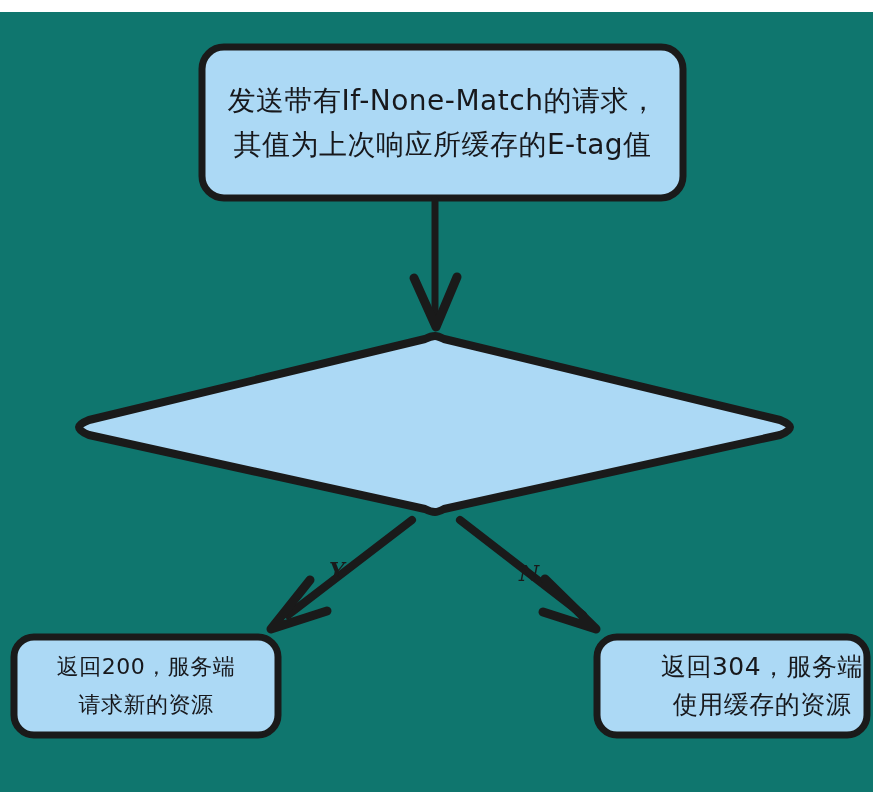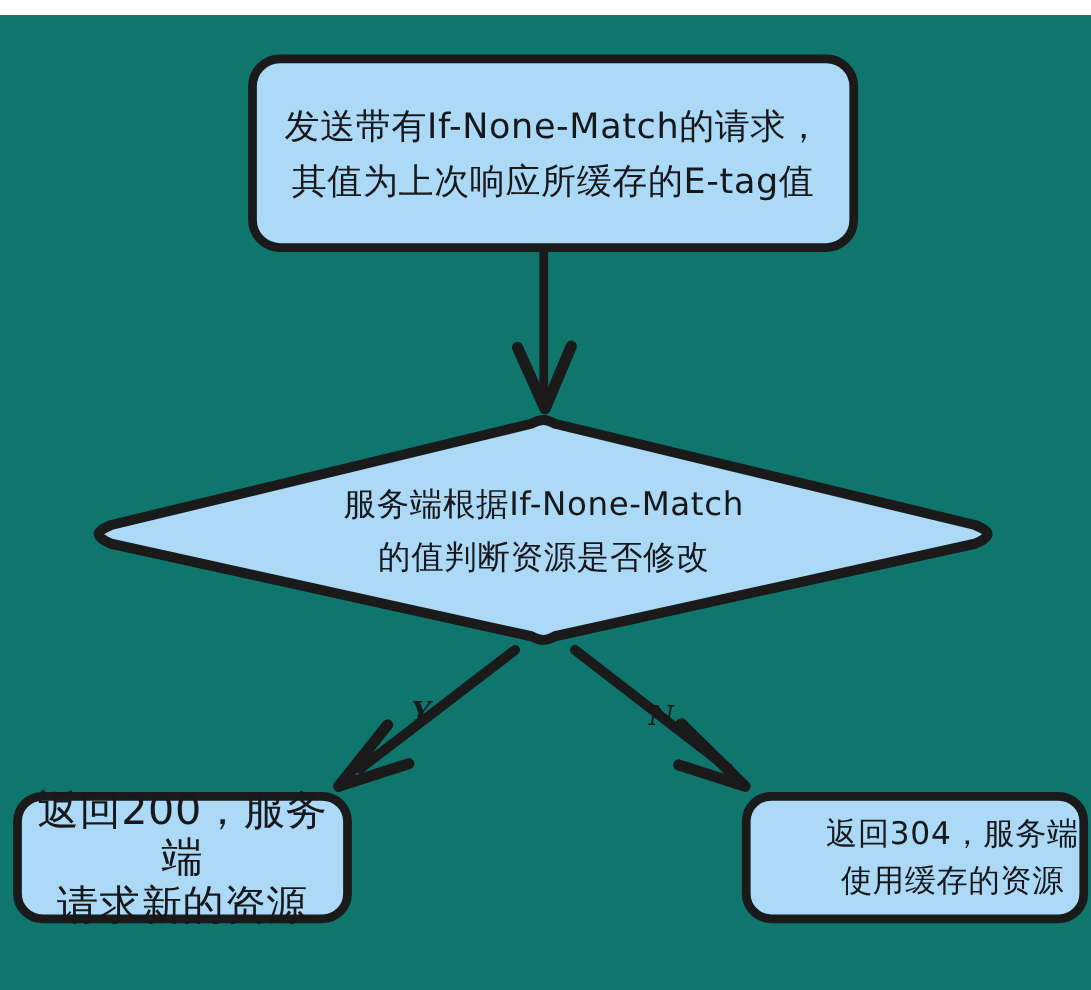--- a/index.html
+++ b/index.html
@@ -51,21 +51,21 @@
     width: 510px;
     height: 115px;
     font-size: 26px;
     line-height: 42px;
   }
   #left-box-text {
     left: 14px;
     top: 625px;
     width: 264px;
     height: 98px;
-    font-size: 33px;
+    font-size: 22px;
     line-height: 38px;
   }
   #right-box-text {
     left: 627px;
     top: 625px;
     width: 270px;
     height: 98px;
     font-size: 25px;
     line-height: 38px;
   }
@@ -119,22 +119,20 @@
     </g>
 
     <rect x="14" y="625" width="264" height="98" rx="20" ry="20" fill="#ACD9F5" stroke="#1a1a1a" stroke-width="7" stroke-linejoin="round"></rect>
 
     <rect x="597" y="625" width="270" height="98" rx="20" ry="20" fill="#ACD9F5" stroke="#1a1a1a" stroke-width="7" stroke-linejoin="round"></rect>
   </svg>
 
   <div id="top-box-text" class="node-text">发送带有If-None-Match的请求，
 其值为上次响应所缓存的E-tag值</div>
 
-  <div id="decision-text" class="node-text">服务端根据If-None-Match
-的值判断资源是否修改</div>
 
   <div id="left-box-text" class="node-text">返回200，服务端
 请求新的资源</div>
 
   <div id="right-box-text" class="node-text">返回304，服务端
 使用缓存的资源</div>
 
   <div id="label-yes" class="edge-label">Y</div>
 
   <div id="label-no" class="edge-label">N</div>

